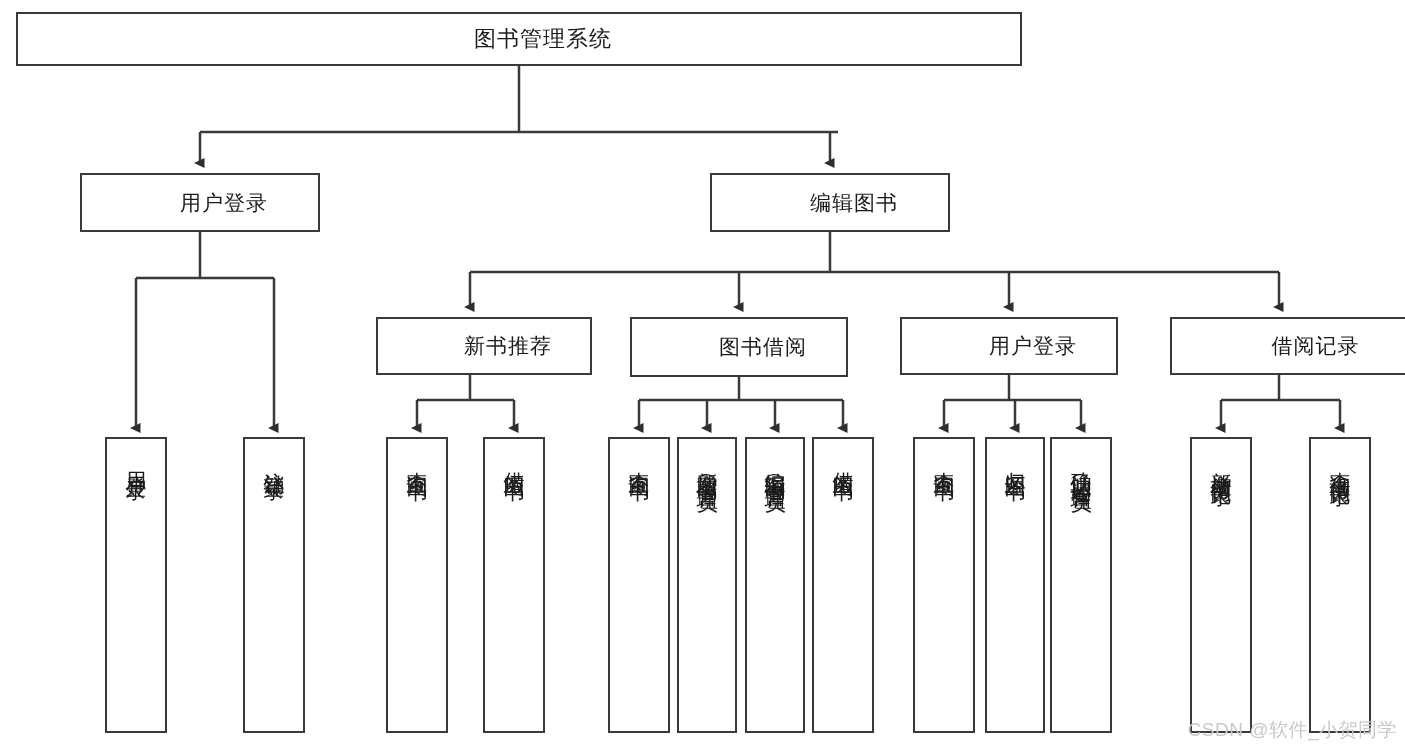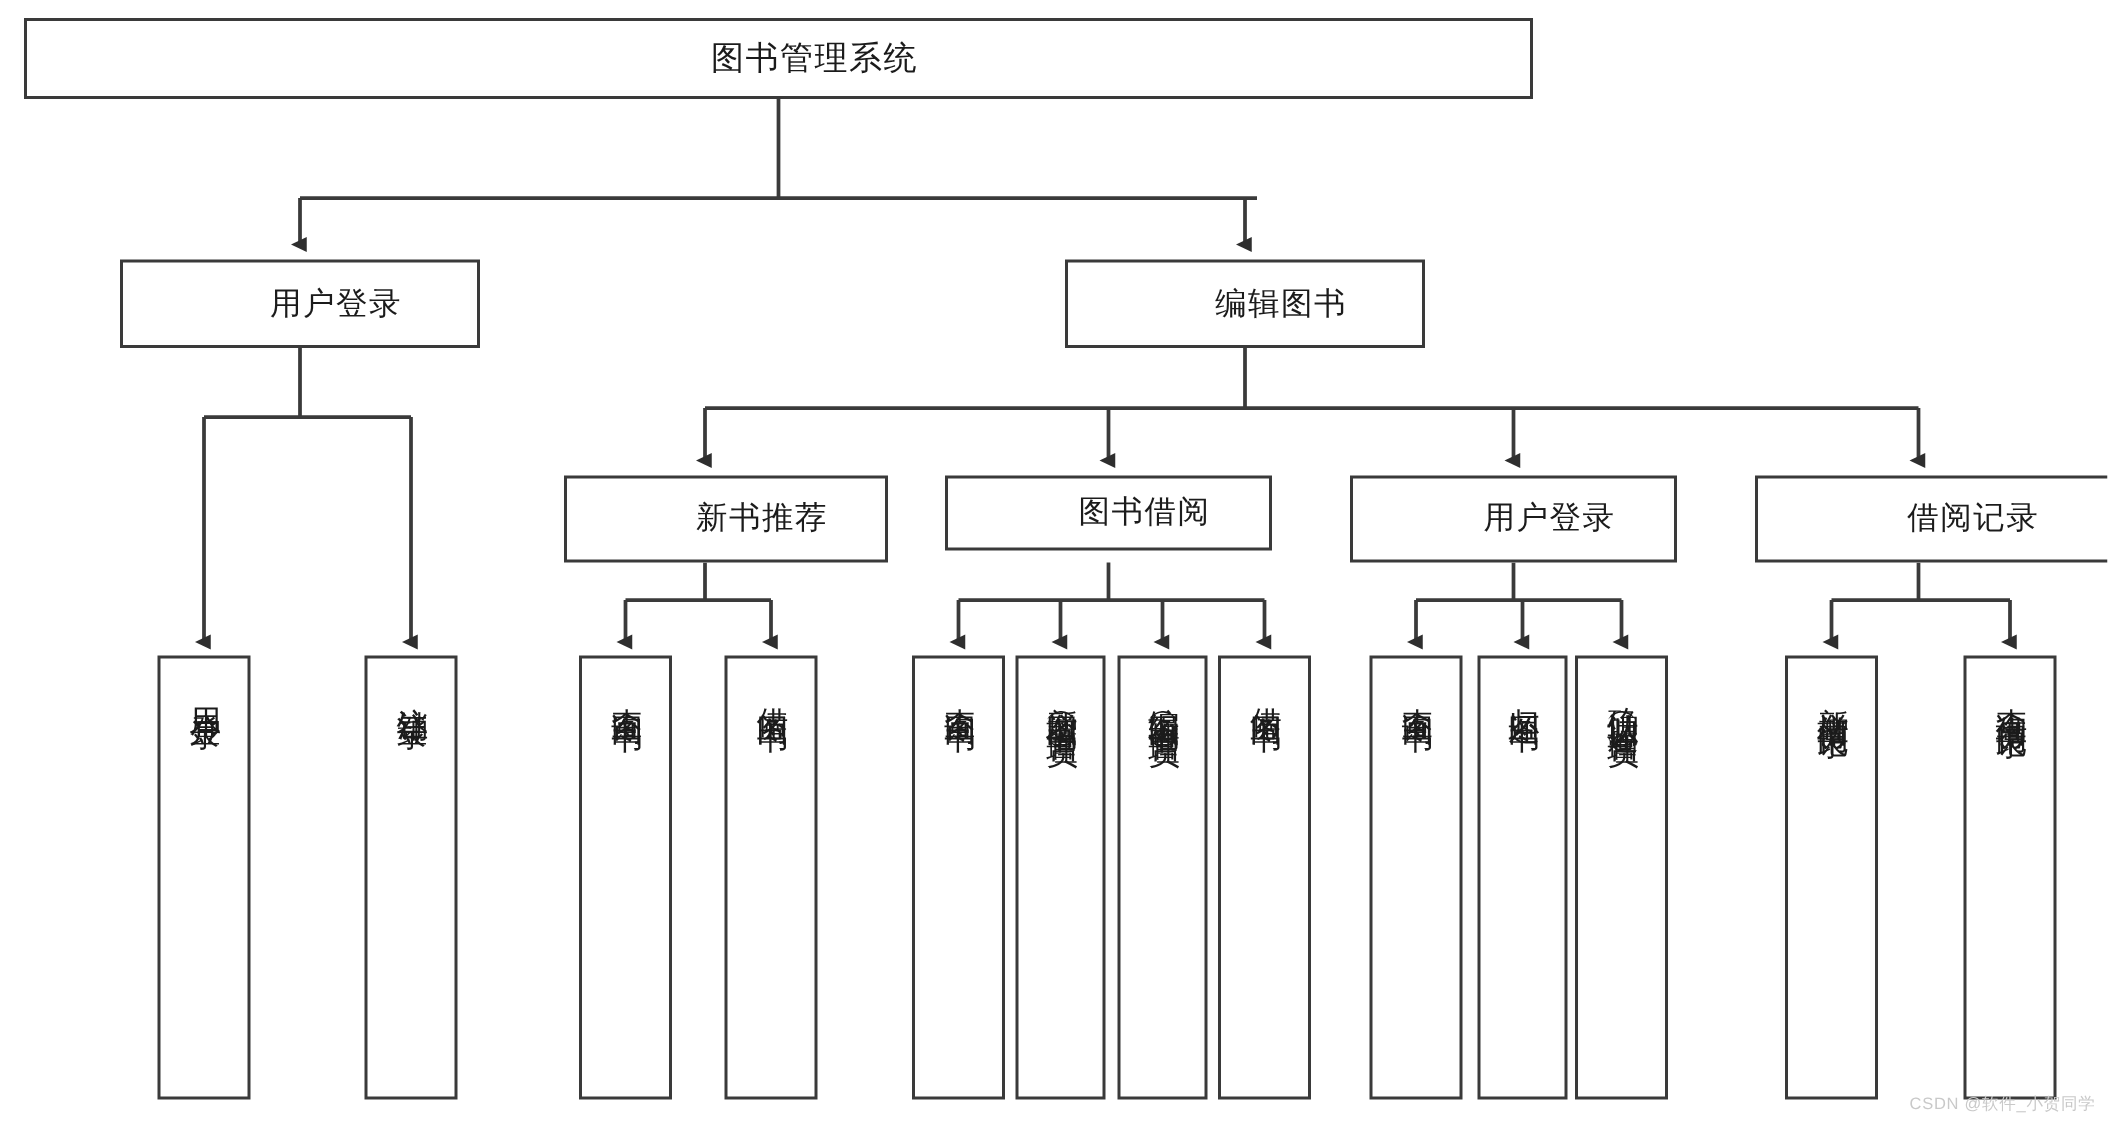--- a/index.html
+++ b/index.html
@@ -56,21 +56,21 @@
     text-orientation: upright;
     letter-spacing: 3px;
     line-height: 1.05;
     white-space: nowrap;
     display: block;
   }
   .watermark {
     position: absolute;
     right: 8px;
     bottom: 4px;
-    font-size: 11px;
+    font-size: 19px;
     color: #c9c9c9;
     letter-spacing: 0.5px;
     z-index: 5;
     white-space: nowrap;
   }
 </style>
 </head>
 <body>
 
 <div id="canvas">
@@ -132,21 +132,21 @@
   <div class="node horiz" style="left:80px; top:173px; width:240px; height:59px;">
     <span>用户登录</span>
   </div>
   <div class="node horiz" style="left:710px; top:173px; width:240px; height:59px;">
     <span>编辑图书</span>
   </div>
 
   <div class="node horiz" style="left:362px; top:317px; width:216px; height:58px;margin-left:14px;">
     <span>新书推荐</span>
   </div>
-  <div class="node horiz" style="left:630px; top:317px; width:218px; height:50px;">
+  <div class="node horiz" style="left:630px; top:317px; width:218px; height:60px;">
     <span>图书借阅</span>
   </div>
   <div class="node horiz" style="left:900px; top:317px; width:218px; height:58px;">
     <span>用户登录</span>
   </div>
   <div class="node horiz" style="left:1170px; top:317px; width:243px; height:58px;">
     <span>借阅记录</span>
   </div>
 
   <div class="node leaf" style="left:105px; top:437px; width:62px; height:296px;">

